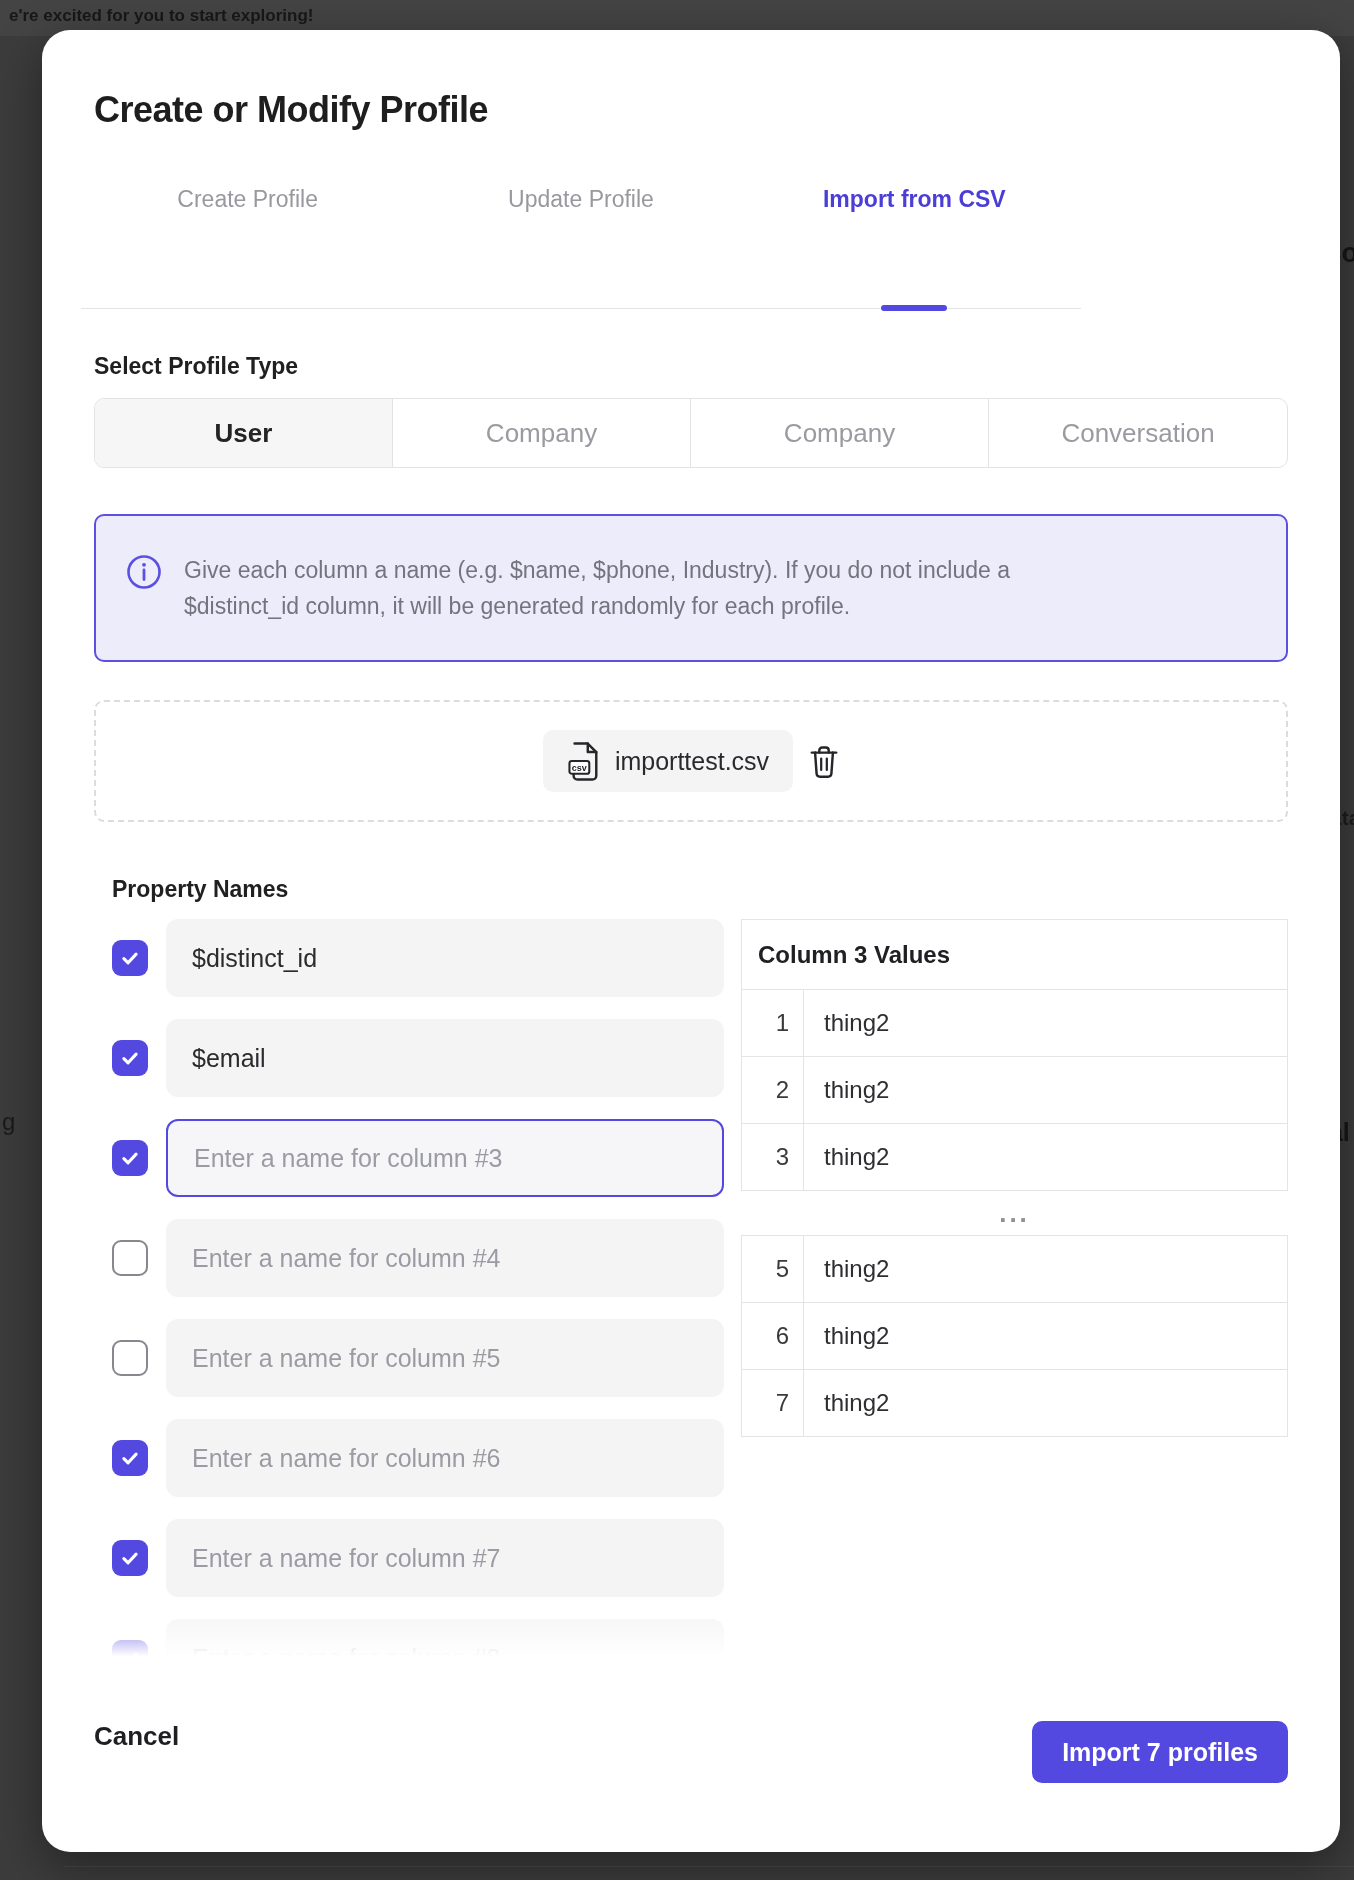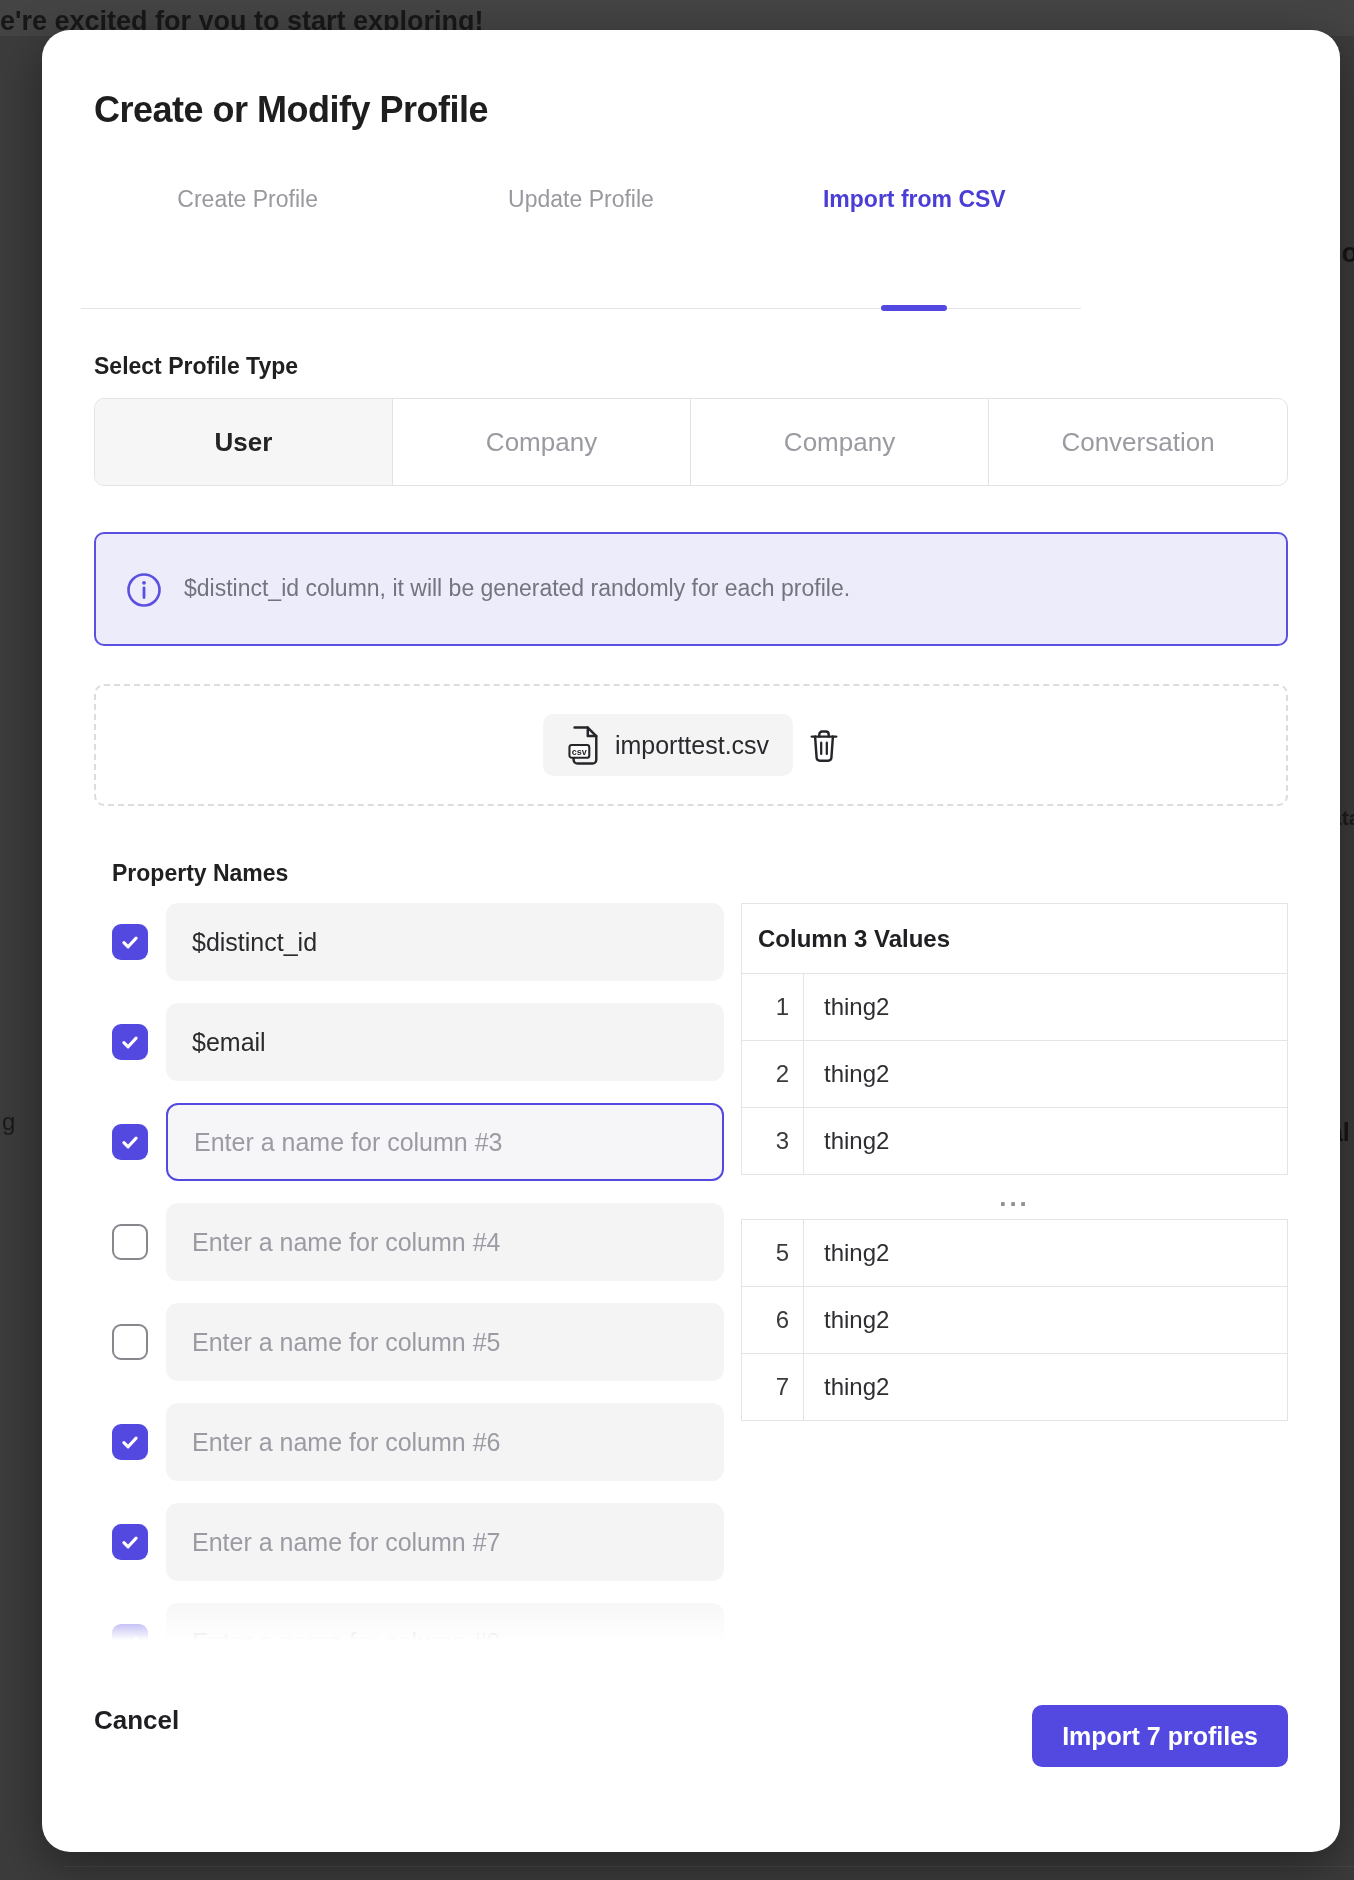--- a/index.html
+++ b/index.html
@@ -4,21 +4,21 @@
 <style>
   * { box-sizing: border-box; }
   html,body { margin:0; padding:0; }
   body {
     width:1354px; height:1880px; position:relative; overflow:hidden;
     background: var(--overlay, #3C3C3C);
     font-family:"Liberation Sans", sans-serif;
   }
   
   .bg-top-band { position:absolute; top:0; left:0; width:100%; height:36px; background:#444444; }
-  .bg-top-text { position:absolute; top:6px; left:0; font-size:27px; font-weight:700; color:#181818; white-space:nowrap; }
+  .bg-top-text { position:absolute; top:6px; left:9px; font-size:17px; font-weight:700; color:#181818; white-space:nowrap; }
   .bg-frag { position:absolute; font-weight:700; color:#161616; white-space:nowrap; }
   .frag-co  { left:1322px; top:238px; font-size:27px; }
   .frag-ata { left:1330px; top:806px; font-size:21px; font-weight:700; color:#1d1d1d; }
   .frag-lal { left:1322px; top:1118px; font-size:25px; }
   .frag-g   { left:2px;  top:1108px; font-size:24px; font-weight:400; color:#1a1a1a; }
   .bg-line { position:absolute; left:64px; top:1866px; width:1290px; height:1px; background:rgba(255,255,255,0.06); }
 
   
   .modal {
     position:absolute; left:28px; top:30px; width:1298px; height:1822px;
@@ -37,21 +37,21 @@
   .tab { position:relative; text-align:center; font-size:23px; line-height:30px; color:#98989e; cursor:pointer; }
   .tab.active { color:var(--tab-active, #4B3ED6); font-weight:700; }
   .tab-underline {
     position:absolute; left:50%; bottom:-97px; transform:translateX(-50%);
     width:66px; height:6px; border-radius:3px; background:var(--accent, #5348E0);
   }
 
   
   .section-label { margin-top:44px; font-size:23px; font-weight:700; color:#202020; }
   .segmented {
-    margin-top:18px; height:88px; display:grid; grid-template-columns:repeat(4,1fr);
+    margin-top:18px; height:70px; display:grid; grid-template-columns:repeat(4,1fr);
     border:1px solid #e3e3e5; border-radius:10px; overflow:hidden; background:#fff;
   }
   .segment {
     display:flex; align-items:center; justify-content:center;
     font-size:26px; color:#9a9aa0; border-right:1px solid #e3e3e5; cursor:pointer;
   }
   .segment:last-child { border-right:none; }
   .segment.selected { background:#f6f6f6; color:#242424; font-weight:700; }
 
   
@@ -157,20 +157,21 @@
     <div class="segment">Conversation</div>
   </div>
 
   <div class="info-banner">
     <svg class="info-icon" width="36" height="36" viewBox="0 0 36 36">
       <circle cx="18" cy="18" r="15.5" fill="none" stroke="#5B50E0" stroke-width="2.6"></circle>
       <line x1="18" y1="16" x2="18" y2="25.5" stroke="#5B50E0" stroke-width="2.8" stroke-linecap="round"></line>
       <circle cx="18" cy="10.8" r="1.9" fill="#5B50E0"></circle>
     </svg>
     <div class="info-text">
+      <div>Give each column a name (e.g. $name, $phone, Industry). If you do not include a</div>
       <div>$distinct_id column, it will be generated randomly for each profile.</div>
     </div>
   </div>
 
   <div class="upload-area">
     <div class="file-pill">
       <svg width="34" height="41" viewBox="0 0 36 42">
         <path class="icon-stroke" stroke-width="2.6" d="M8 2 h14 l9 9 v25 a4 4 0 0 1 -4 4 H11 a4 4 0 0 1 -4 -4 v-6"></path>
         <path class="icon-stroke" stroke-width="2.6" d="M22 2 v9 h9"></path>
         <rect x="2.6" y="20.5" width="21" height="13.5" rx="2.5" fill="#ffffff" stroke="#26262a" stroke-width="2.2"></rect>

